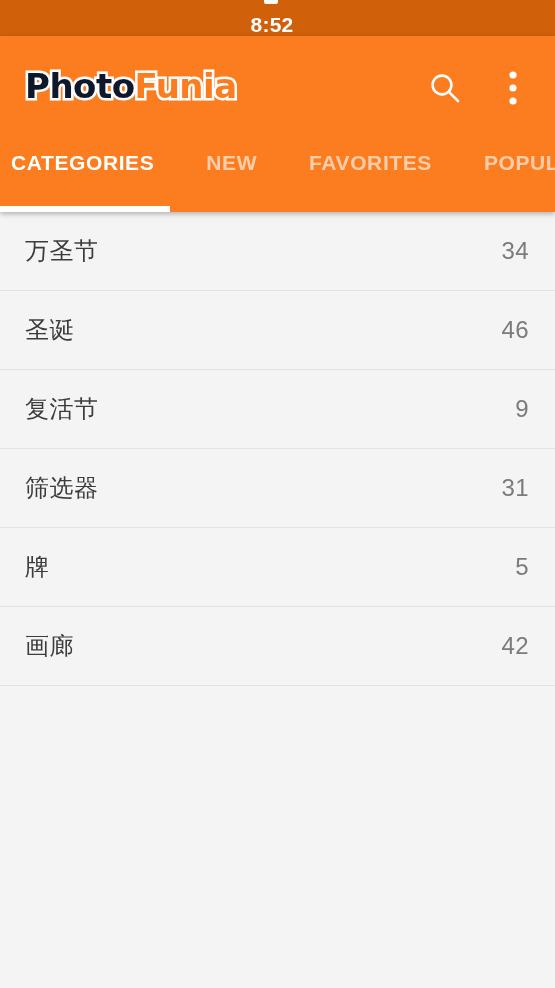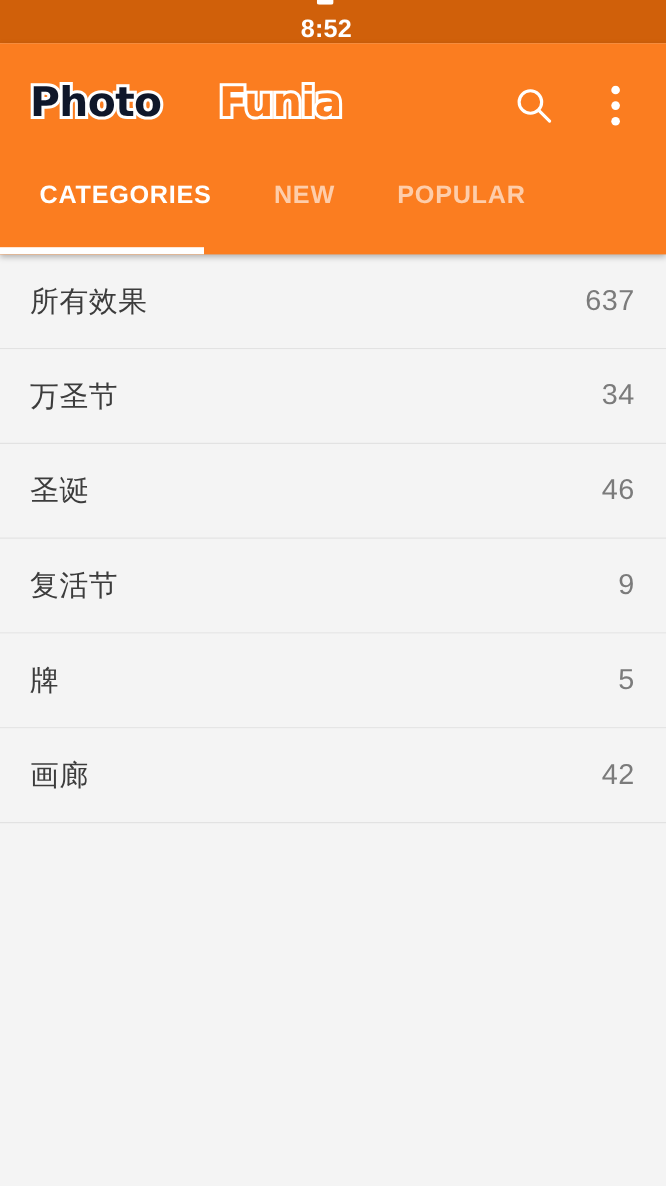--- a/index.html
+++ b/index.html
@@ -81,21 +81,20 @@
   .logo .photo {
     color: #0f172a;
     -webkit-text-stroke: 5px #ffffff;
     paint-order: stroke fill;
     text-shadow: none;
   }
   .logo .funia {
     color: #fb7d20;
     -webkit-text-stroke: 5px #ffffff;
     paint-order: stroke fill;
-    margin-left: 48px;
   }
 
   .toolbar-actions {
     margin-left: auto;
     display: flex;
     align-items: center;
     gap: 28px;
     padding-right: 22px;
   }
   .action-btn {
@@ -107,21 +106,21 @@
     cursor: pointer;
   }
   .action-btn svg { display: block; }
 
   
   .tabs {
     position: relative;
     height: 72px;
     display: flex;
     align-items: flex-start;
-    padding-left: 33px;
+    padding-left: 11px;
     overflow: hidden;
   }
   .tab {
     flex: 0 0 auto;
     font-size: 21px;
     font-weight: bold;
     letter-spacing: 0.6px;
     color: rgba(255,255,255,0.62);
     padding: 12px 0 0 0;
     margin-right: 52px;
@@ -236,49 +235,50 @@
             </svg>
           </span>
         </div>
 
       </div>
     </div>
 
     <div class="tabs">
       <div class="tab active">CATEGORIES</div>
       <div class="tab">NEW</div>
+      <div class="tab">FAVORITES</div>
       <div class="tab">POPULAR</div>
       <div class="tab-indicator"></div>
     </div>
 
   </div>
 
   <div class="list">
 
-    <div class="list-row">
-      <span class="row-label">所有效果</span>
-      <span class="row-count">637</span>
-    </div>
 
     <div class="list-row">
       <span class="row-label">万圣节</span>
       <span class="row-count">34</span>
     </div>
 
     <div class="list-row">
       <span class="row-label">圣诞</span>
       <span class="row-count">46</span>
     </div>
 
 
     <div class="list-row">
       <span class="row-label">复活节</span>
       <span class="row-count">9</span>
     </div>
 
+    <div class="list-row">
+      <span class="row-label">筛选器</span>
+      <span class="row-count">31</span>
+    </div>
 
 
     <div class="list-row">
       <span class="row-label">牌</span>
       <span class="row-count">5</span>
     </div>
 
 
     <div class="list-row">
       <span class="row-label">画廊</span>

